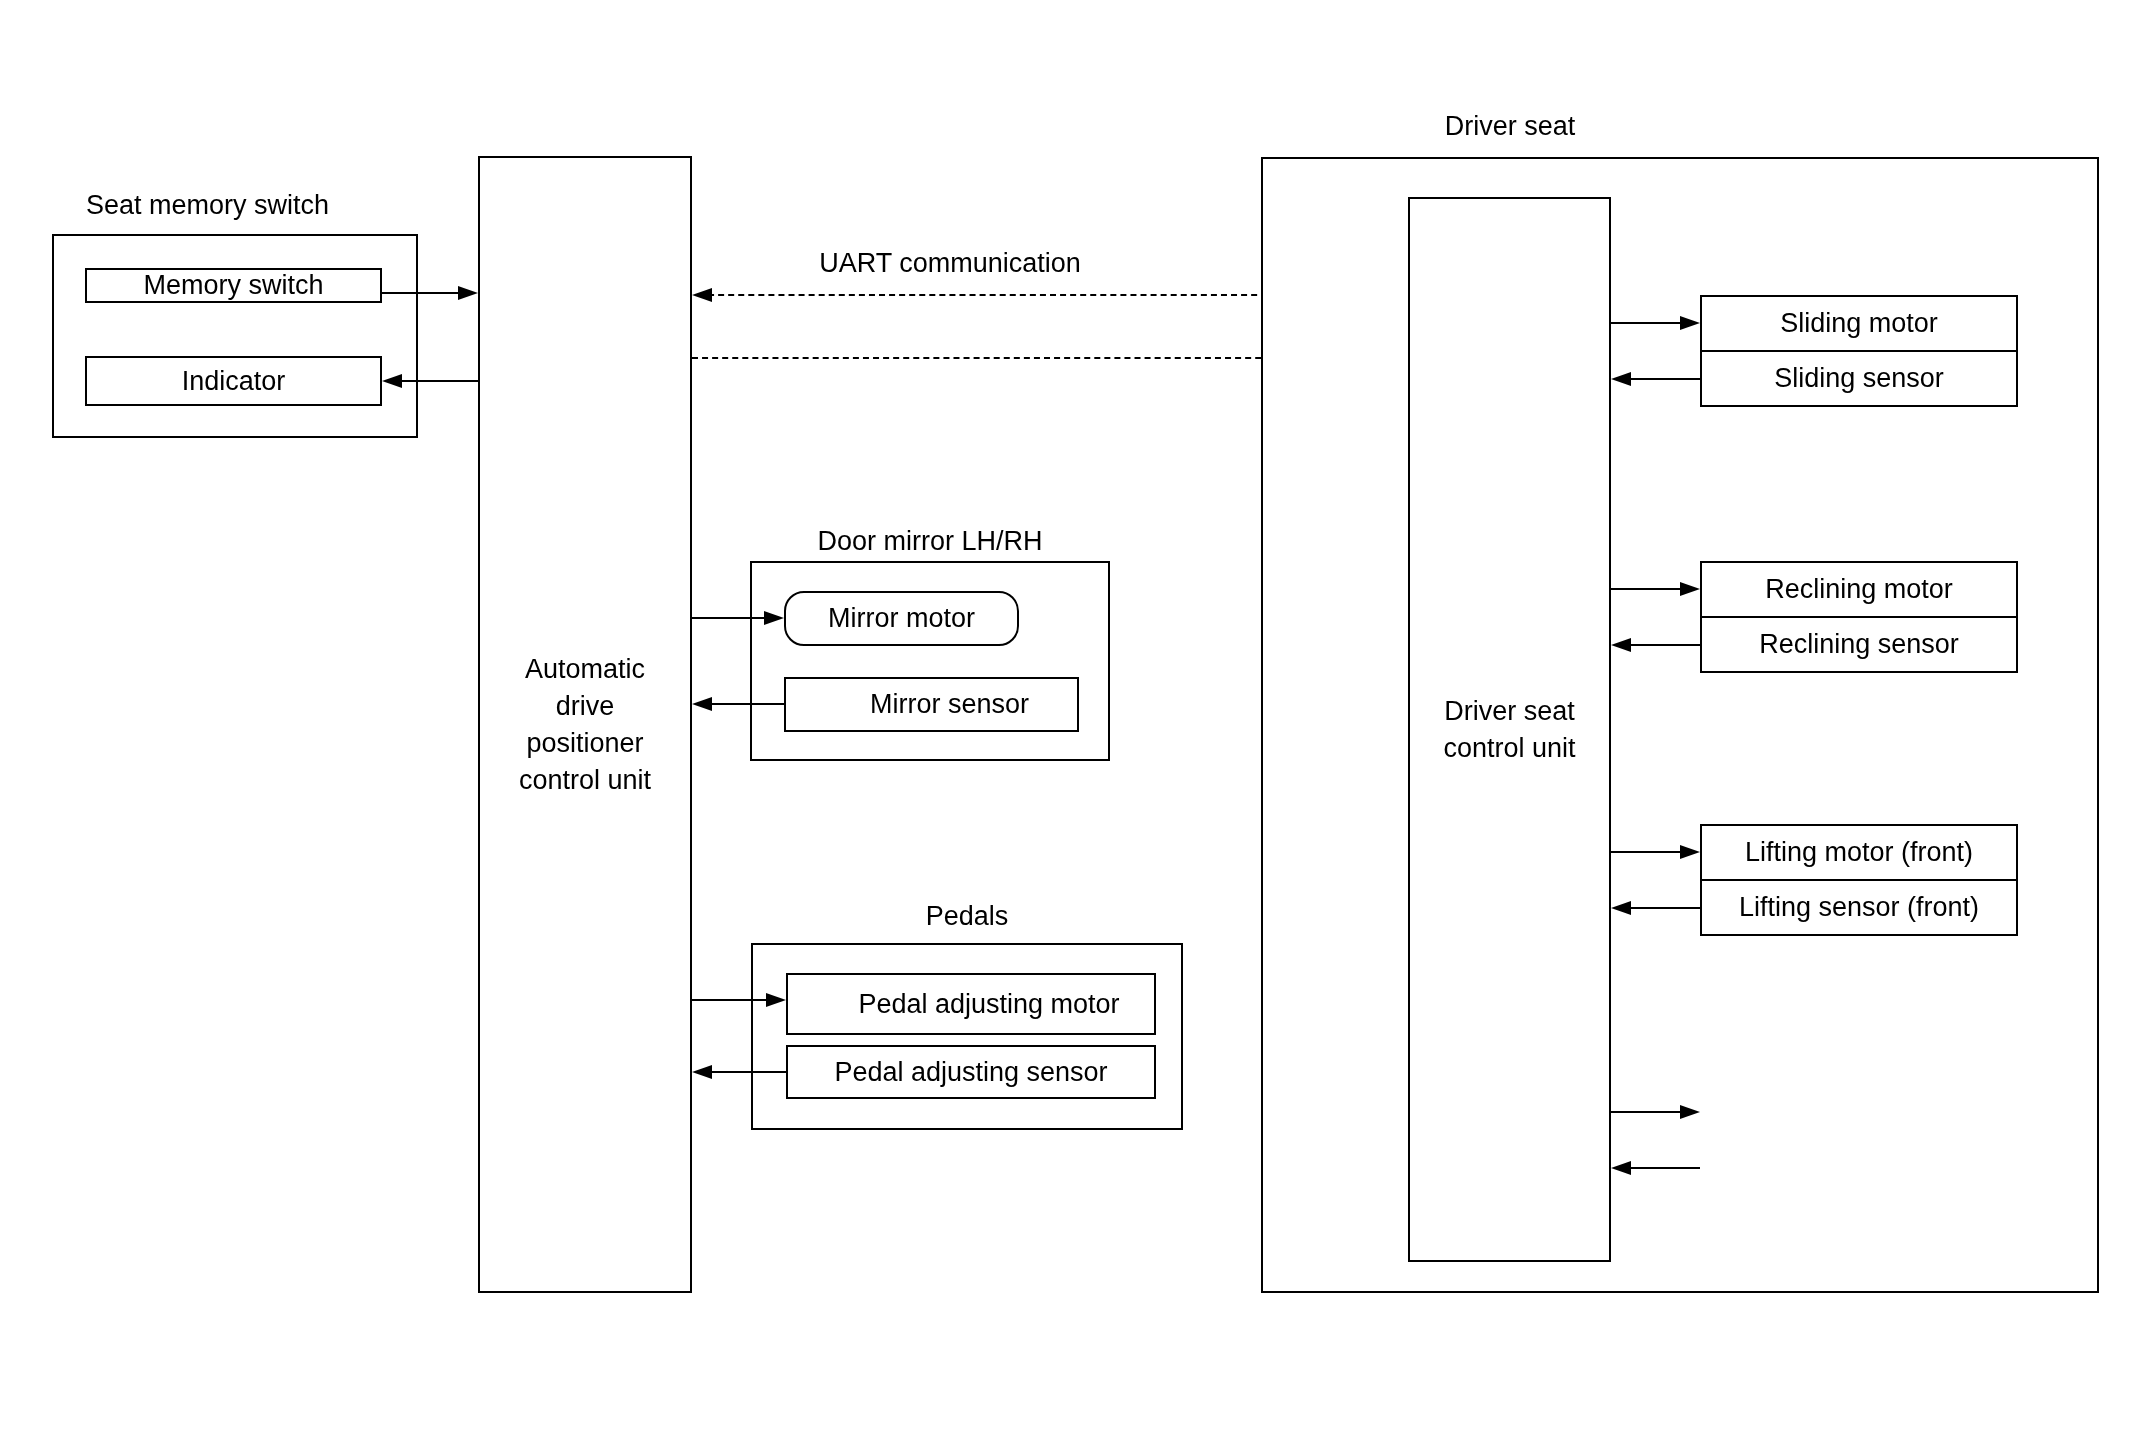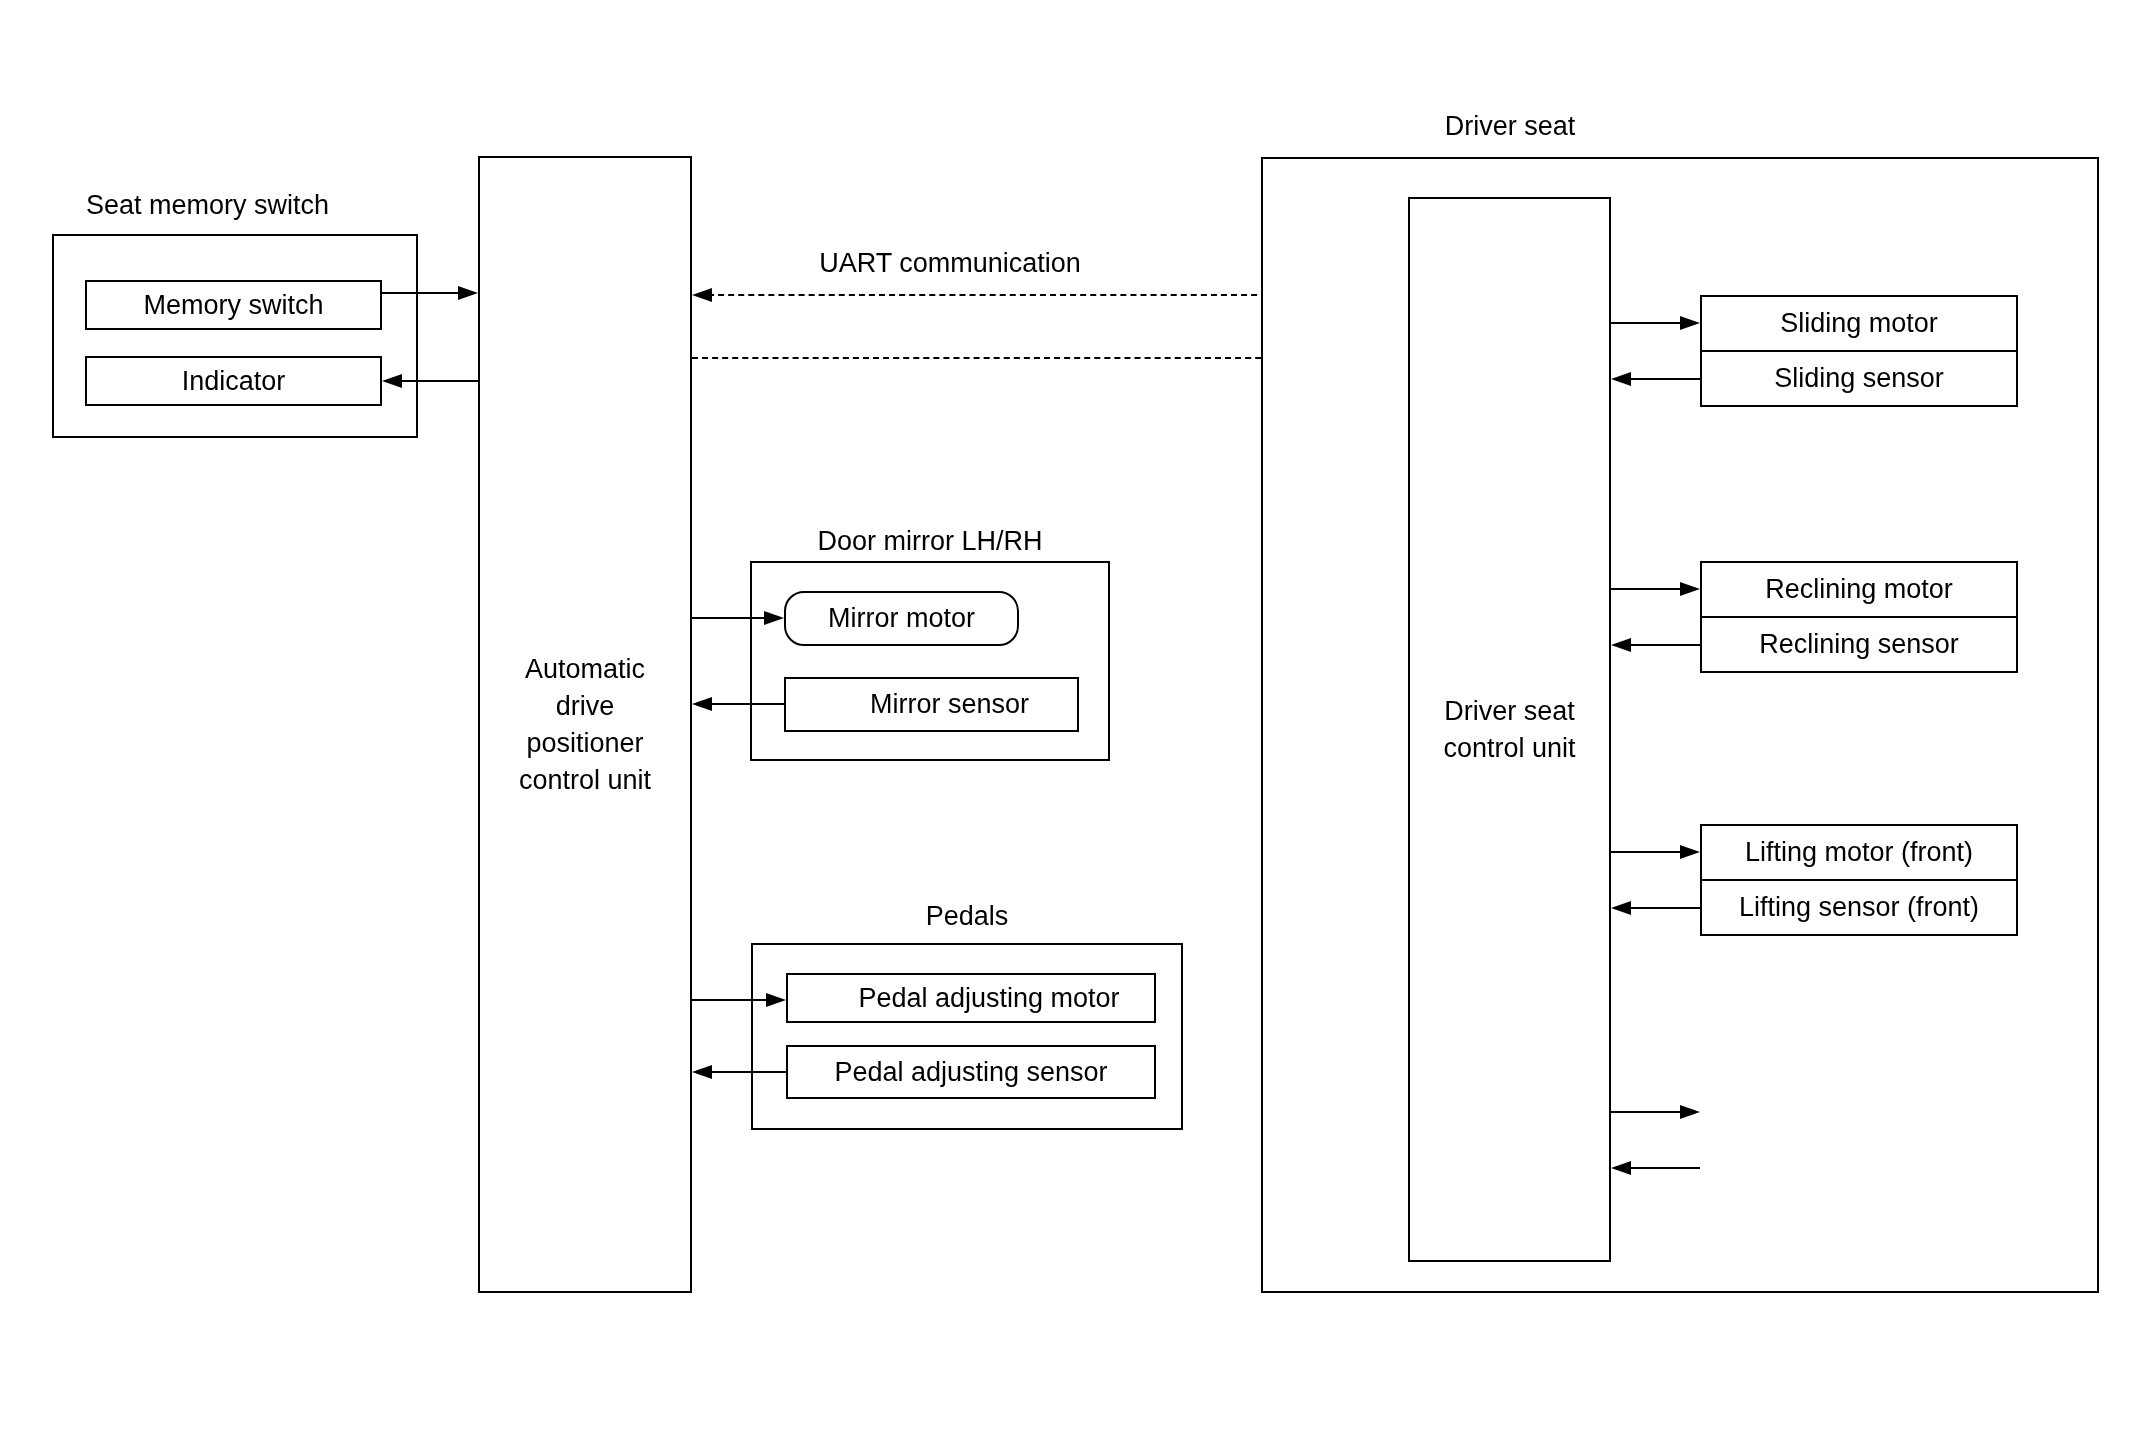--- a/index.html
+++ b/index.html
@@ -76,21 +76,21 @@
 </style>
 </head>
 <body style="background: rgb(255, 255, 255);">
 
 <div class="canvas" style="color: rgb(0, 0, 0);">
 
   <div class="title" style="left:86px; top:190px;">Seat memory switch</div>
 
   <div class="box" style="left:52px; top:234px; width:366px; height:204px;"></div>
 
-  <div class="box label-box" style="left:85px; top:268px; width:297px; height:50px;margin-top:12px;">Memory switch</div>
+  <div class="box label-box" style="left:85px; top:268px; width:297px; height:35px;">Memory switch</div>
 
   <div class="box label-box" style="left:85px; top:356px; width:297px; height:50px;">Indicator</div>
 
   <div class="box unit-text" style="left:478px; top:156px; width:214px; height:1137px;">
     <span>Automatic</span>
     <span>drive</span>
     <span>positioner</span>
     <span>control unit</span>
   </div>
 
@@ -128,21 +128,21 @@
   </div>
   <div class="arrow point-left" style="left:692px; top:696px; width:92px;">
     <div class="shaft"></div>
       <div class="head"></div>
   </div>
 
   <div class="title centered" style="left:751px; top:901px; width:432px;">Pedals</div>
 
   <div class="box" style="left:751px; top:943px; width:432px; height:187px;"></div>
 
-  <div class="box label-box" style="left:786px; top:973px; width:370px; height:50px;padding-left:36px;">Pedal adjusting motor</div>
+  <div class="box label-box" style="left:786px; top:973px; width:370px; height:62px;padding-left:36px;">Pedal adjusting motor</div>
 
   <div class="box label-box" style="left:786px; top:1045px; width:370px; height:54px;">Pedal adjusting sensor</div>
 
   <div class="arrow point-right" style="left:692px; top:992px; width:94px;">
     <div class="shaft"></div>
       <div class="head"></div>
   </div>
   <div class="arrow point-left" style="left:692px; top:1064px; width:94px;">
     <div class="shaft"></div>
       <div class="head"></div>

